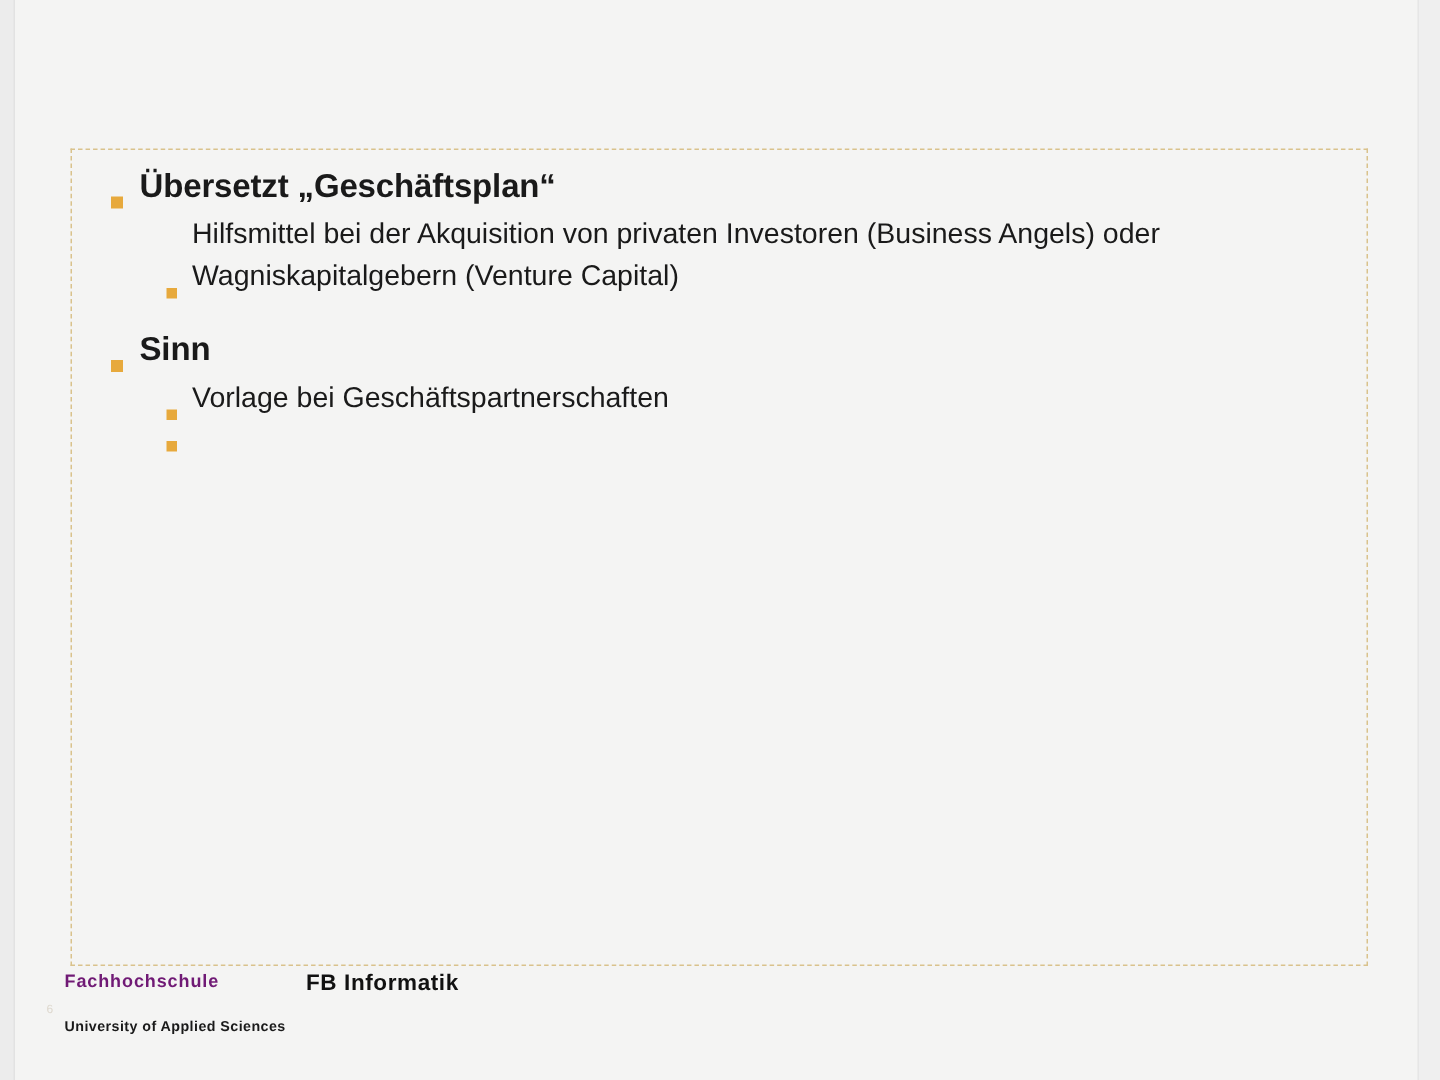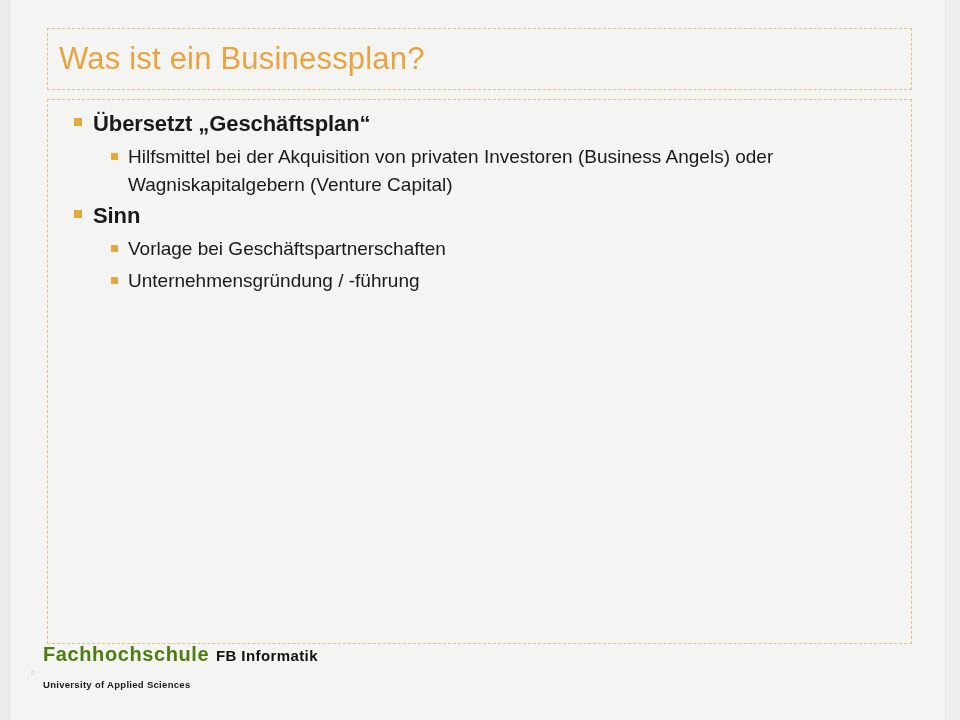--- a/index.html
+++ b/index.html
@@ -74,21 +74,21 @@
   }
 
   .bullet-list {
     list-style: none;
     margin: 0;
     padding: 0;
   }
 
   .bullet-row {
     display: flex;
-    align-items: flex-start;
+    align-items: flex-end;
     color: #1a1a1a;
   }
 
   .bullet-marker {
     flex: 0 0 auto;
     display: inline-block;
     background: #e7a93c;
   }
 
   
@@ -120,80 +120,77 @@
     margin-top: 10px;
     margin-right: 10px;
   }
   .lvl2 .bullet-text {
     font-size: 19px;
     font-weight: normal;
     line-height: 28px;
     max-width: 790px;
   }
 
-  .gap-after { margin-bottom: 2px; }
+  .gap-after { margin-bottom: 19px; }
   .gap-before { }
 
   
   .footer {
     position: absolute;
     left: 0;
     top: 643px;
     width: 960px;
     height: 77px;
   }
   .logo-block {
     position: absolute;
     left: 43px;
     top: 3px;
     width: 170px;
   }
   .logo-line1,
   .logo-line2 {
-    font-size: 20px;
-    font-weight: bold;
-    color: #4d7c0f;
+    font-size: 12px;
+    font-weight: bold;
+    color: #701a75;
     line-height: 17px;
     letter-spacing: 0.6px;
   }
   .logo-tag {
     margin-top: 16px;
     font-size: 9.5px;
     font-weight: bold;
     color: #1a1a1a;
     letter-spacing: 0.3px;
   }
   .page-number {
     position: absolute;
     left: 31px;
     top: 25px;
     font-size: 8px;
     color: #ddd7cd;
   }
   .dept-label {
     position: absolute;
-    left: 216px;
+    left: 204px;
     top: 4px;
     font-size: 15px;
     font-weight: bold;
     color: #111111;
     letter-spacing: 0.4px;
   }
 </style>
 </head>
 <body>
 
 <div class="slide-canvas">
 
   <div class="page-edge-left"></div>
   <div class="page-edge-right"></div>
 
-  <div class="title-box">
-    <div class="slide-title">Was ist ein Businessplan?</div>
-  </div>
 
   <div class="body-box">
     <ul class="bullet-list">
 
       <li class="bullet-row lvl1">
         <span class="bullet-marker"></span>
         <span class="bullet-text">Übersetzt „Geschäftsplan“</span>
       </li>
 
 
@@ -207,21 +204,20 @@
         <span class="bullet-text">Sinn</span>
       </li>
 
       <li class="bullet-row lvl2 gap-before">
         <span class="bullet-marker"></span>
         <span class="bullet-text">Vorlage bei Geschäftspartnerschaften</span>
       </li>
 
       <li class="bullet-row lvl2 gap-before">
         <span class="bullet-marker"></span>
-        <span class="bullet-text">Unternehmensgründung / -führung</span>
       </li>
 
     </ul>
   </div>
 
   <div class="footer">
 
     <div class="page-number">6</div>
 
     <div class="logo-block">

